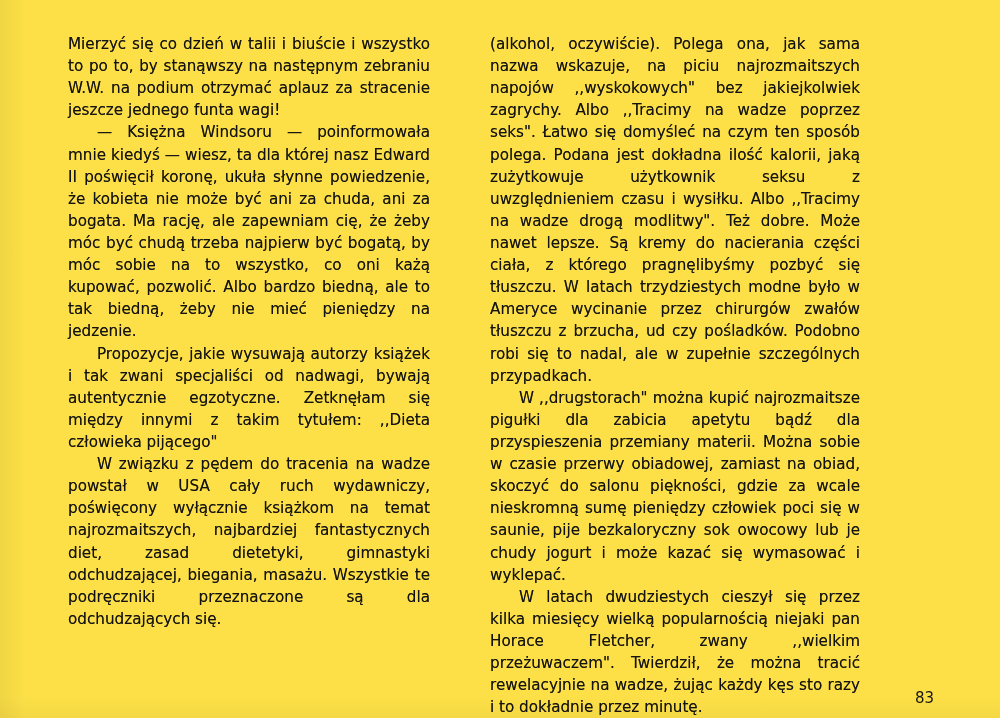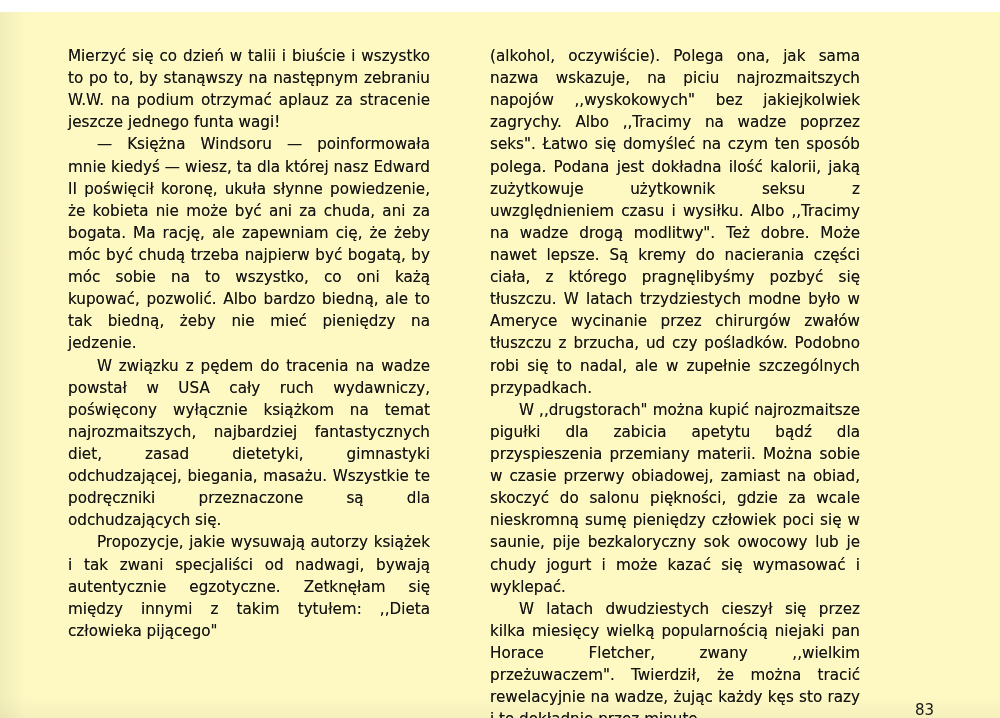--- a/index.html
+++ b/index.html
@@ -12,22 +12,21 @@
     background: #ffffff;
     font-family: "DejaVu Sans", sans-serif;
     overflow: hidden;
     position: relative;
   }
 
   
   #page {
     position: absolute;
     inset: 0;
-    background: #fef9c3;
-    margin-top: 12px;
+    background: #fde047;
   }
 
   
   #watermark {
     position: absolute;
     left: 30px;
     top: 605px;
     width: 940px;
     height: 80px;
     font-family: "DejaVu Sans", sans-serif;
@@ -112,22 +111,22 @@
 </head>
 <body>
 
 <div id="page">
 
   <div id="columns">
 
     <div class="column" id="col-left">
       <p class="noindent">Mierzyć się co dzień w talii i biuście i wszystko to po to, by stanąwszy na następnym zebraniu W.W. na podium otrzymać aplauz za stracenie jeszcze jednego funta wagi!</p>
       <p>— Księżna Windsoru — poinformowała mnie kiedyś — wiesz, ta dla której nasz Edward II poświęcił koronę, ukuła słynne powiedzenie, że kobieta nie może być ani za chuda, ani za bogata. Ma rację, ale zapewniam cię, że żeby móc być chudą trzeba najpierw być bogatą, by móc sobie na to wszystko, co oni każą kupować, pozwolić. Albo bardzo biedną, ale to tak biedną, żeby nie mieć pieniędzy na jedzenie.</p>
+      <p>Propozycje, jakie wysuwają autorzy książek i tak zwani specjaliści od nadwagi, bywają autentycznie egzotyczne. Zetknęłam się między innymi z takim tytułem: ,,Dieta człowieka pijącego"</p>
       <p>W związku z pędem do tracenia na wadze powstał w USA cały ruch wydawniczy, poświęcony wyłącznie książkom na temat najrozmaitszych, najbardziej fantastycznych diet, zasad dietetyki, gimnastyki odchudzającej, biegania, masażu. Wszystkie te podręczniki przeznaczone są dla odchudzających się.</p>
-      <p>Propozycje, jakie wysuwają autorzy książek i tak zwani specjaliści od nadwagi, bywają autentycznie egzotyczne. Zetknęłam się między innymi z takim tytułem: ,,Dieta człowieka pijącego"</p>
     </div>
 
     <div class="column" id="col-right">
       <p class="noindent">(alkohol, oczywiście). Polega ona, jak sama nazwa wskazuje, na piciu najrozmaitszych napojów ,,wyskokowych" bez jakiejkolwiek zagrychy. Albo ,,Tracimy na wadze poprzez seks". Łatwo się domyśleć na czym ten sposób polega. Podana jest dokładna ilość kalorii, jaką zużytkowuje użytkownik seksu z uwzględnieniem czasu i wysiłku. Albo ,,Tracimy na wadze drogą modlitwy". Też dobre. Może nawet lepsze. Są kremy do nacierania części ciała, z którego pragnęlibyśmy pozbyć się tłuszczu. W latach trzydziestych modne było w Ameryce wycinanie przez chirurgów zwałów tłuszczu z brzucha, ud czy pośladków. Podobno robi się to nadal, ale w zupełnie szczególnych przypadkach.</p>
       <p>W ,,drugstorach" można kupić najrozmaitsze pigułki dla zabicia apetytu bądź dla przyspieszenia przemiany materii. Można sobie w czasie przerwy obiadowej, zamiast na obiad, skoczyć do salonu piękności, gdzie za wcale nieskromną sumę pieniędzy człowiek poci się w saunie, pije bezkaloryczny sok owocowy lub je chudy jogurt i może kazać się wymasować i wyklepać.</p>
       <p>W latach dwudziestych cieszył się przez kilka miesięcy wielką popularnością niejaki pan Horace Fletcher, zwany ,,wielkim przeżuwaczem". Twierdził, że można tracić rewelacyjnie na wadze, żując każdy kęs sto razy i to dokładnie przez minutę.</p>
     </div>
 
   </div>
 

